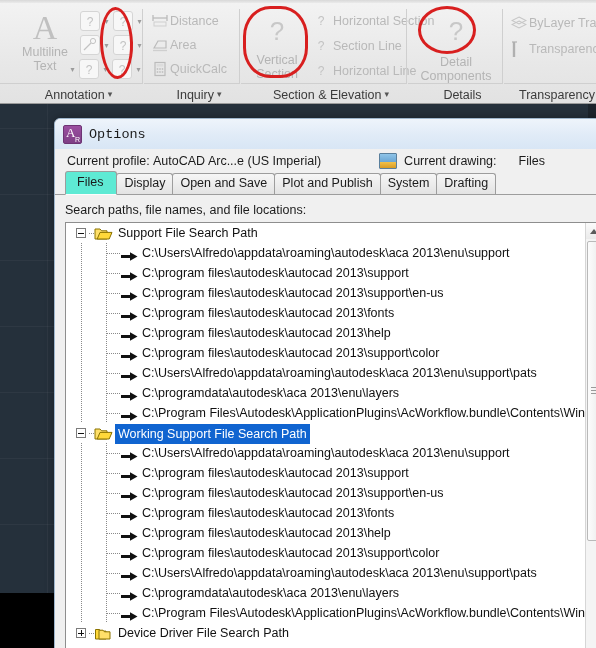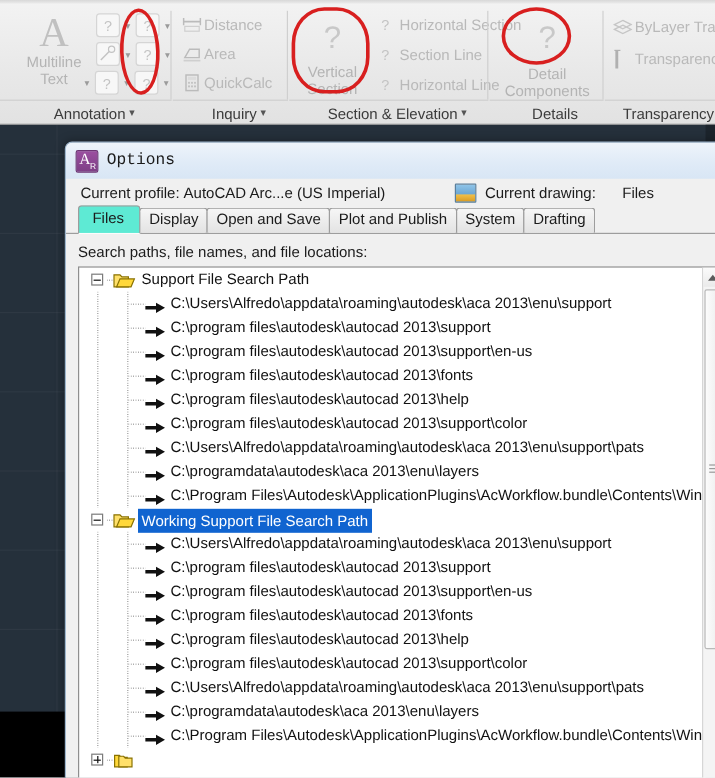--- a/index.html
+++ b/index.html
@@ -613,20 +613,21 @@
                   </svg></span>
                 <span class="tlabel child">C:\Program Files\Autodesk\ApplicationPlugins\AcWorkflow.bundle\Contents\Win64</span>
               </div>
               <div class="tnode">
                 <span class="expander plus"></span>
                 <span class="dotted-hroot"></span>
                 <span class="folder"><svg width="19" height="15" viewBox="0 0 19 15">
                     <path d="M1.5 13V3.5h4l1.4 1.6H12V13z" fill="#ffd83a" stroke="#8a7200" stroke-width="1"></path>
                     <path d="M5 13V4.2h4l1.4 1.6H16V13z" fill="#ffe06a" stroke="#8a7200" stroke-width="1"></path>
                   </svg></span>
+                <span class="tlabel">Device Driver File Search Path</span>
               </div>
             </div>
 
           <div class="vscroll">
             <div class="vsb-btn up">
               <span class="arrow-up"></span>
             </div>
             <div class="vsb-thumb">
               <span class="vsb-grip">
                   <i></i>

